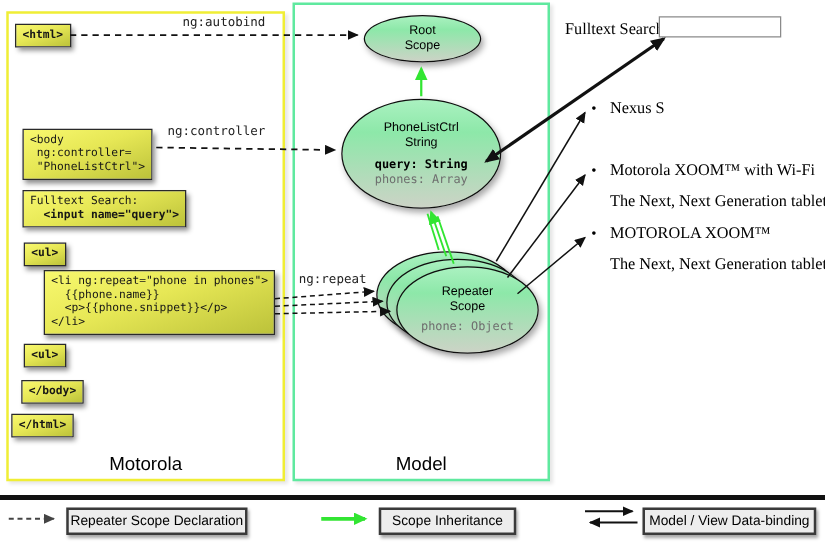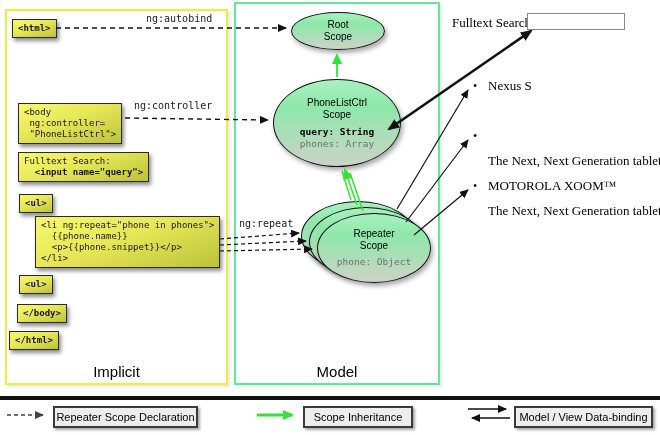--- a/index.html
+++ b/index.html
@@ -38,21 +38,21 @@
               box-shadow:1.5px 2px 2.5px rgba(0,0,0,0.35);font-size:11px;color:#000;
               display:flex;align-items:center;justify-content:center;white-space:nowrap;}
   .overlay{position:absolute;left:0;top:0;width:660px;height:435px;pointer-events:none;}
 </style>
 </head>
 <body>
 
 <div class="canvas">
 
   <div class="col col-template">
-    <div class="col-label">Implicit</div>
+    <div class="col-label">Motorola</div>
   </div>
   <div class="col col-model">
     <div class="col-label">Model</div>
   </div>
 
   <div class="codebox tagbox" style="left:12px;top:19px;">&lt;html&gt;</div>
   <div class="codebox" style="left:18px;top:103px;">&lt;body
  ng:controller=
  "PhoneListCtrl"&gt;</div>
   <div class="codebox" style="left:18px;top:152px;"><span>Fulltext Search:</span>
@@ -70,40 +70,41 @@
   <div class="nglabel" style="left:134px;top:100px;">ng:controller</div>
   <div class="nglabel" style="left:239px;top:218px;">ng:repeat</div>
 
   <div class="ellipse" style="left:291px;top:12px;width:92px;height:36px;">
     <div class="etitle">Root
 Scope</div>
   </div>
 
   <div class="ellipse" style="left:273px;top:79px;width:126px;height:86px;">
     <div class="etitle">PhoneListCtrl
-Scope</div>
+String</div>
     <div class="mono-prop prop-bold">query: String</div>
     <div class="mono-prop prop-gray">phones: Array</div>
   </div>
 
   <div class="ellipse" style="left:301px;top:201px;width:112px;height:68px;"></div>
   <div class="ellipse" style="left:309px;top:207px;width:112px;height:68px;"></div>
   <div class="ellipse" style="left:317px;top:213px;width:112px;height:68px;">
     <div class="etitle">Repeater
 Scope</div>
     <div class="mono-prop prop-gray" style="margin-top:4px;">phone: Object</div>
   </div>
 
   <div class="view-text" style="left:452px;top:15px;">Fulltext Search:</div>
   <div class="vinput"></div>
 
   <div class="vbullet" style="left:473px;top:79px;">•</div>
   <div class="view-text" style="left:488px;top:78px;">Nexus S</div>
 
   <div class="vbullet" style="left:473px;top:129px;">•</div>
+  <div class="view-text" style="left:488px;top:128px;">Motorola XOOM™ with Wi-Fi</div>
   <div class="view-text" style="left:488px;top:153px;">The Next, Next Generation tablet.</div>
 
   <div class="vbullet" style="left:473px;top:179px;">•</div>
   <div class="view-text" style="left:488px;top:178px;">MOTOROLA XOOM™</div>
   <div class="view-text" style="left:488px;top:203px;">The Next, Next Generation tablet.</div>
 
   <div class="legend-box" style="left:53px;width:141px;">Repeater Scope Declaration</div>
   <div class="legend-box" style="left:514px;width:135px;">Model / View Data-binding</div>
   <div class="legend-box" style="left:303px;width:106px;">Scope Inheritance</div>
 

